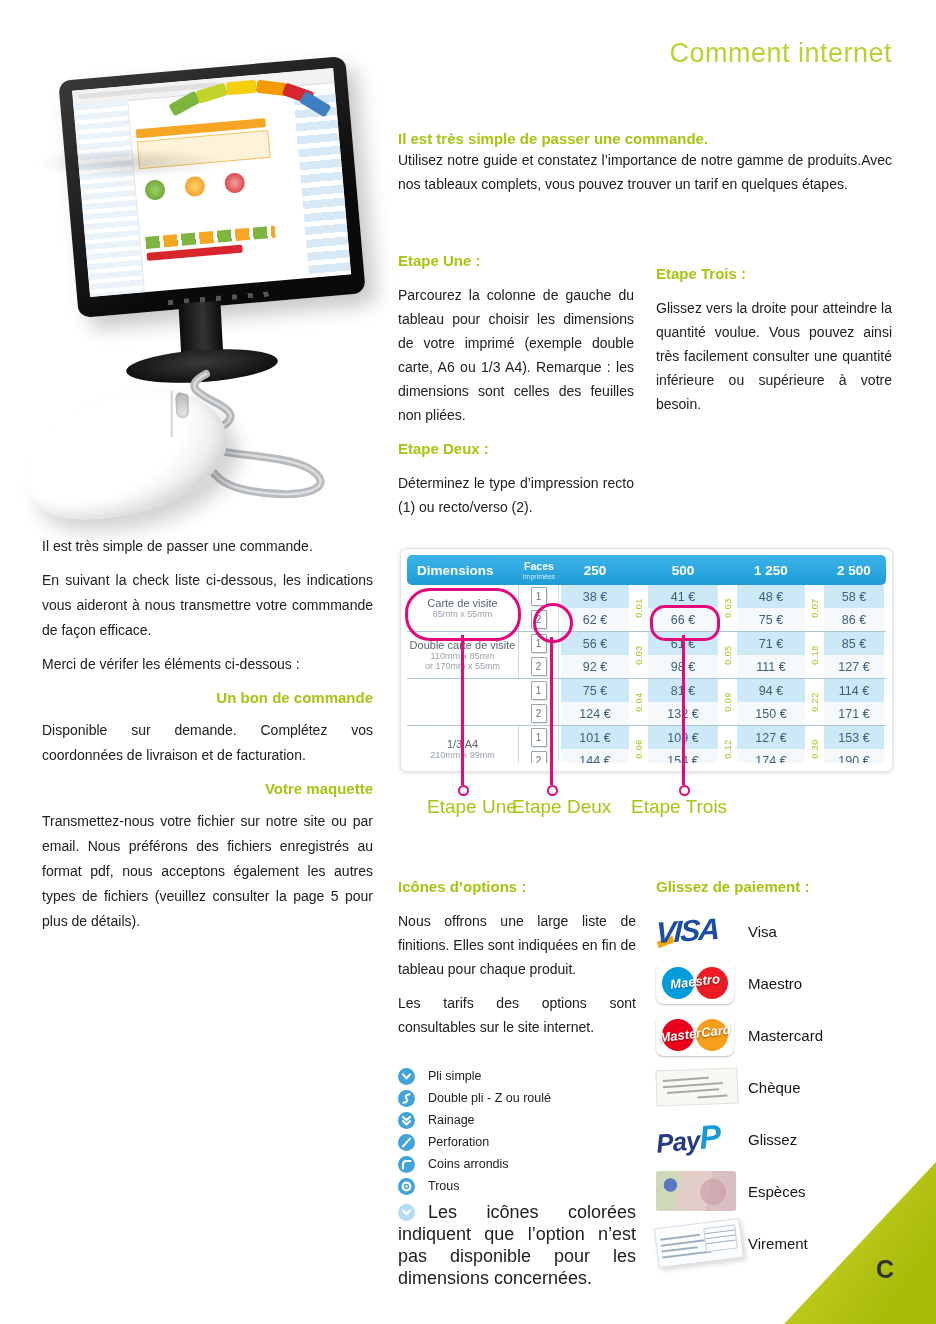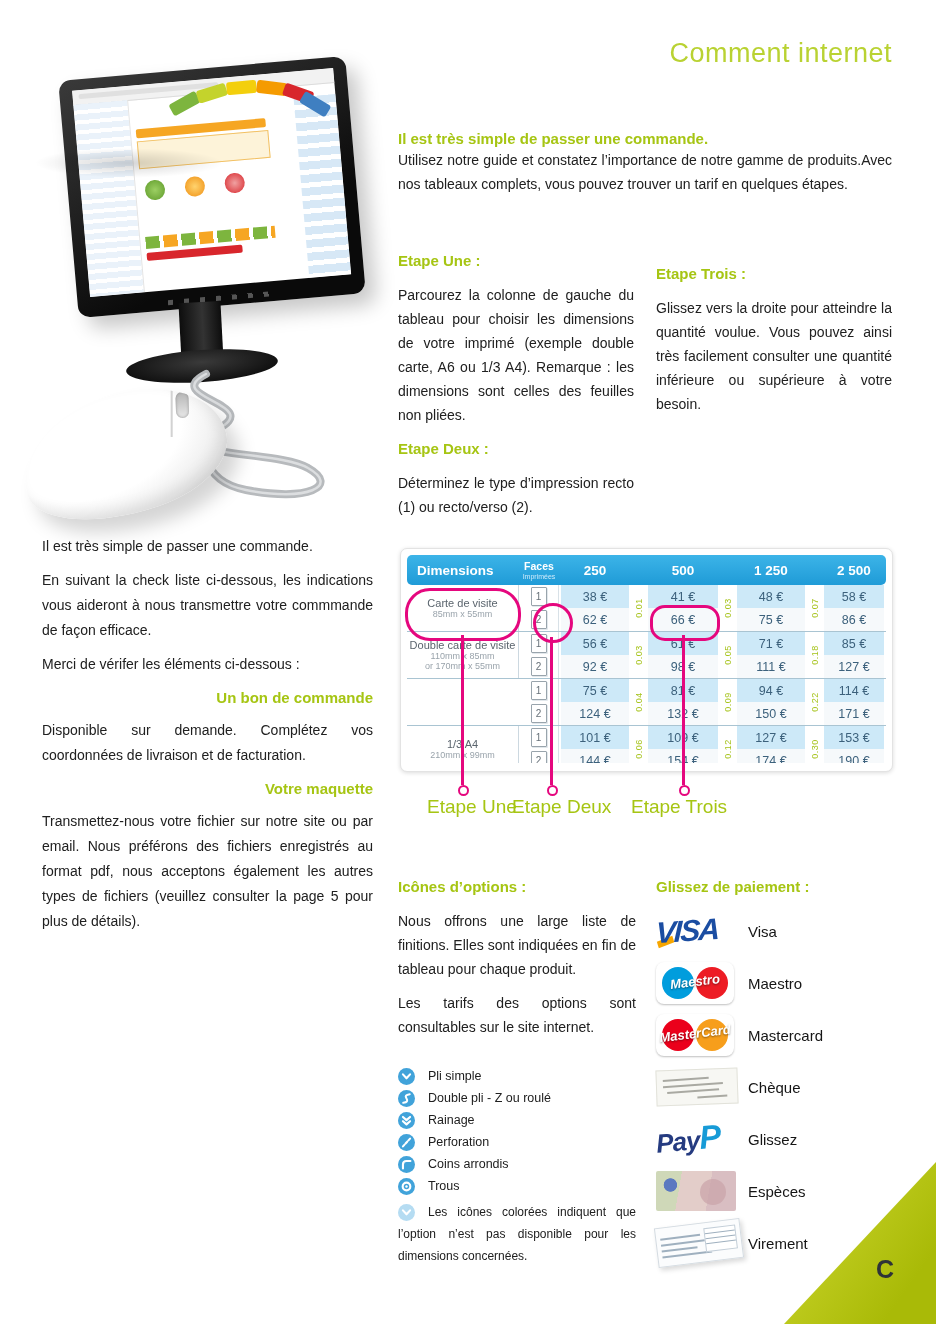--- a/index.html
+++ b/index.html
@@ -62,21 +62,21 @@
   .dt1{left:458px;top:785px}.dt2{left:547px;top:785px}.dt3{left:679px;top:785px}
   .callout{position:absolute;top:796px;font-size:19px;color:#a6c513;}
   .co1{left:427px}.co2{left:512px}.co3{left:631px}
   
   .options{position:absolute;left:398px;top:878px;width:238px;}
   .options .ghead{display:block;margin-bottom:14px;}
   .opt-list{margin-top:26px;}
   .opt-item{display:flex;align-items:center;height:22px;}
   .opt-ic{width:17px;height:17px;margin-right:13px;flex:0 0 17px;}
   .opt-label{font-size:12.5px;}
-  .opt-note{position:relative;margin-top:4px;font-size:12px;line-height:22px;text-align:justify;}
+  .opt-note{position:relative;margin-top:4px;font-size:18px;line-height:22px;text-align:justify;}
   .opt-note .opt-ic{position:absolute;left:0;top:3px;}
   .opt-note p{margin:0;text-indent:30px;}
   
   .payments{position:absolute;left:656px;top:878px;width:238px;}
   .payments .ghead{display:block;margin-bottom:10px;}
   .pay-row{display:flex;align-items:center;height:52px;}
   .pay-logo{width:86px;flex:0 0 86px;display:flex;align-items:center;justify-content:flex-start;}
   .pay-label{font-size:15px;color:#151515;margin-left:6px;}
   .lg-visa{font-style:italic;font-weight:bold;font-size:30px;color:#1b4da2;transform:skewX(-6deg) rotate(-4deg);position:relative;letter-spacing:-2px;}
   .lg-visa i{position:absolute;left:2px;bottom:4px;width:16px;height:7px;background:#f7a600;transform:rotate(-18deg);z-index:-1;}

